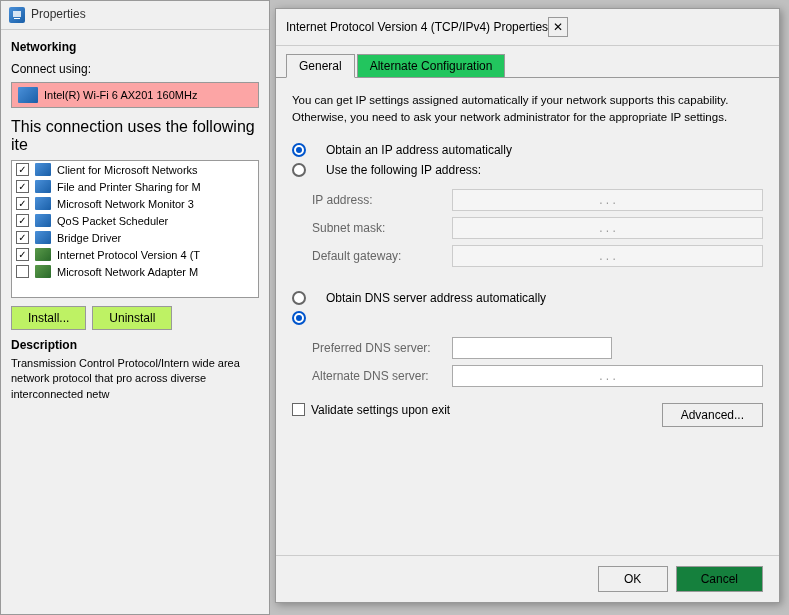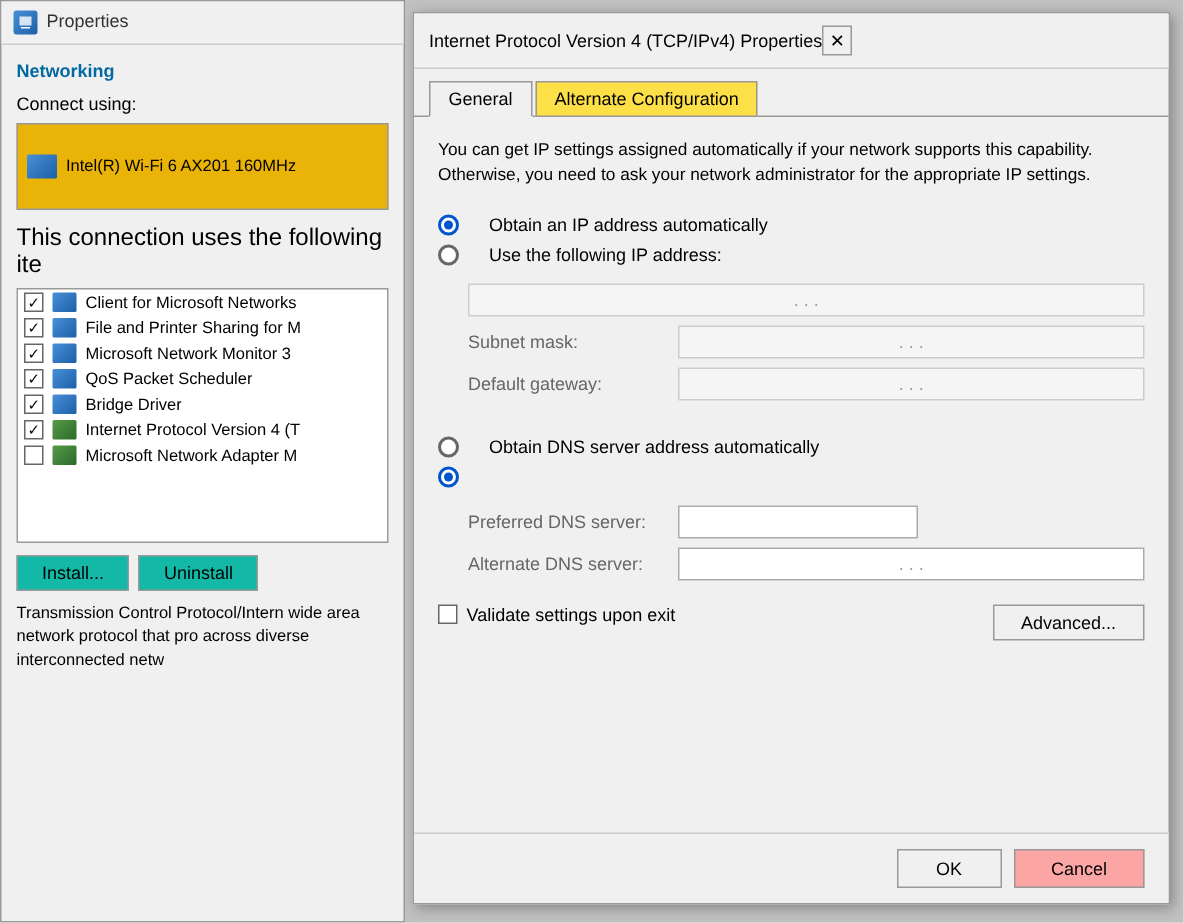--- a/index.html
+++ b/index.html
@@ -51,36 +51,36 @@
     }
 
     .bg-content {
       padding: 10px;
     }
 
     .bg-section-label {
       font-size: 12px;
       font-weight: 600;
       margin-bottom: 8px;
-      color: #0369a1;
+      color: #000000;
     }
 
     .bg-subsection-label {
       font-size: 12px;
       color: #000;
       margin-bottom: 6px;
     }
 
     .bg-adapter-row {
       display: flex;
       align-items: center;
       gap: 6px;
-      padding: 20px 6px;
-      border: 1px solid #999;
-      background: #eab308;
+      padding: 4px 6px;
+      border: 1px solid #999;
+      background: #fca5a5;
       margin-bottom: 10px;
     }
 
     .adapter-icon {
       width: 20px;
       height: 16px;
       background: linear-gradient(135deg, #4a90d9, #1a5fa8);
       border-radius: 1px;
       flex-shrink: 0;
     }
@@ -94,21 +94,21 @@
 
     .connection-items-label {
       font-size: 16px;
       color: #000;
       margin-bottom: 6px;
     }
 
     .items-list {
       border: 1px solid #999;
       background: white;
-      height: 170px;
+      height: 138px;
       overflow: hidden;
     }
 
     .list-item {
       display: flex;
       align-items: center;
       gap: 6px;
       padding: 2px 4px;
     }
 
@@ -154,21 +154,21 @@
 
     .bg-buttons {
       display: flex;
       gap: 6px;
       margin-top: 8px;
     }
 
     .bg-btn {
       padding: 4px 16px;
       border: 1px solid #999;
-      background: #14b8a6;
+      background: #bef264;
       font-size: 12px;
       cursor: pointer;
     }
 
     .bg-description {
       margin-top: 8px;
     }
 
     .desc-label {
       font-weight: 600;
@@ -225,21 +225,21 @@
     .tabs-container {
       display: flex;
       gap: 2px;
       padding: 8px 10px 0;
       border-bottom: 1px solid #999;
     }
 
     .tab {
       padding: 4px 12px;
       border: 1px solid #999;
-      background: #fde047;
+      background: #22c55e;
       font-size: 12px;
       cursor: pointer;
       margin-bottom: -1px;
       position: relative;
     }
 
     .tab.active {
       background: #f0f0f0;
       border-bottom-color: #f0f0f0;
       font-weight: 500;
@@ -386,21 +386,21 @@
       display: flex;
       justify-content: flex-end;
       gap: 8px;
       border-top: 1px solid #ccc;
       background: #f0f0f0;
     }
 
     .footer-btn {
       padding: 5px 24px;
       border: 1px solid #999;
-      background: #fca5a5;
+      background: #15803d;
       font-size: 12px;
       cursor: pointer;
       min-width: 70px;
       text-align: center;
     }
 
     .footer-btn.primary {
       background: #f0f0f0;
     }
 
@@ -465,20 +465,21 @@
         <div class="list-item-checkbox"></div>
         <div class="list-item-icon icon-protocol"></div>
         <span class="list-item-text">Microsoft Network Adapter M</span>
       </div>
     </div>
     <div class="bg-buttons">
       <button class="bg-btn">Install...</button>
       <button class="bg-btn">Uninstall</button>
     </div>
     <div class="bg-description">
+      <div class="desc-label">Description</div>
       <div class="desc-text">Transmission Control Protocol/Intern wide area network protocol that pro across diverse interconnected netw</div>
     </div>
   </div>
 </div>
 
 <div class="dialog">
   <div class="dialog-titlebar">
     <span class="dialog-title">Internet Protocol Version 4 (TCP/IPv4) Properties</span>
     <div class="dialog-close">✕</div>
   </div>
@@ -501,20 +502,21 @@
         <span class="radio-label">Obtain an IP address automatically</span>
       </div>
       <div class="radio-row">
         <div class="radio-btn"></div>
         <span class="radio-label">Use the following IP address:</span>
       </div>
     </div>
 
     <div class="ip-fields">
       <div class="field-row">
+        <span class="field-label">IP address:</span>
         <input class="field-input" type="text" disabled="" value=". . ." style="">
       </div>
       <div class="field-row">
         <span class="field-label">Subnet mask:</span>
         <input class="field-input" type="text" disabled="" value=". . ." style="">
       </div>
       <div class="field-row">
         <span class="field-label">Default gateway:</span>
         <input class="field-input" type="text" disabled="" value=". . ." style="">
       </div>

